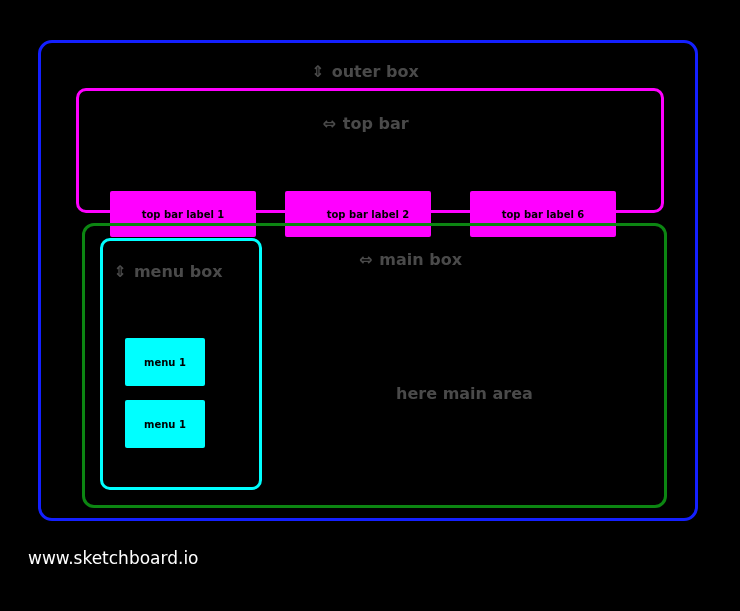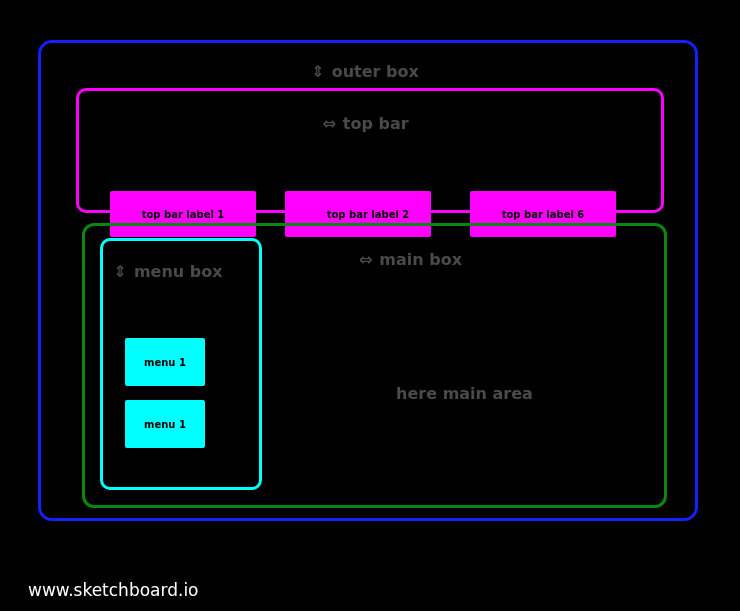--- a/index.html
+++ b/index.html
@@ -86,21 +86,21 @@
   .menu-item {
     left: 125px; width: 80px; height: 48px;
     background: var(--menu-fill, #00ffff);
   }
   .mi-1 { top: 298px; }
   .mi-2 { top: 360px; }
   .mi-3 { top: 422px; }
   .footer-link {
     position: absolute;
     left: 28px;
-    top: 580px;
+    top: 548px;
     font-size: 17px;
     font-weight: normal;
     color: var(--footer-text, #ffffff);
     cursor: pointer;
     white-space: nowrap;
   }
 </style>
 </head>
 <body style="--background: #000000; --outer-border: #1420ff; --topbar-border: #ff00ff; --topbar-fill: #ff00ff; --main-border: #0c8612; --menu-border: #00ffff; --menu-fill: #00ffff; --label-text: #4a4a4a; --shape-text: #000000; --footer-text: #ffffff;">
 

